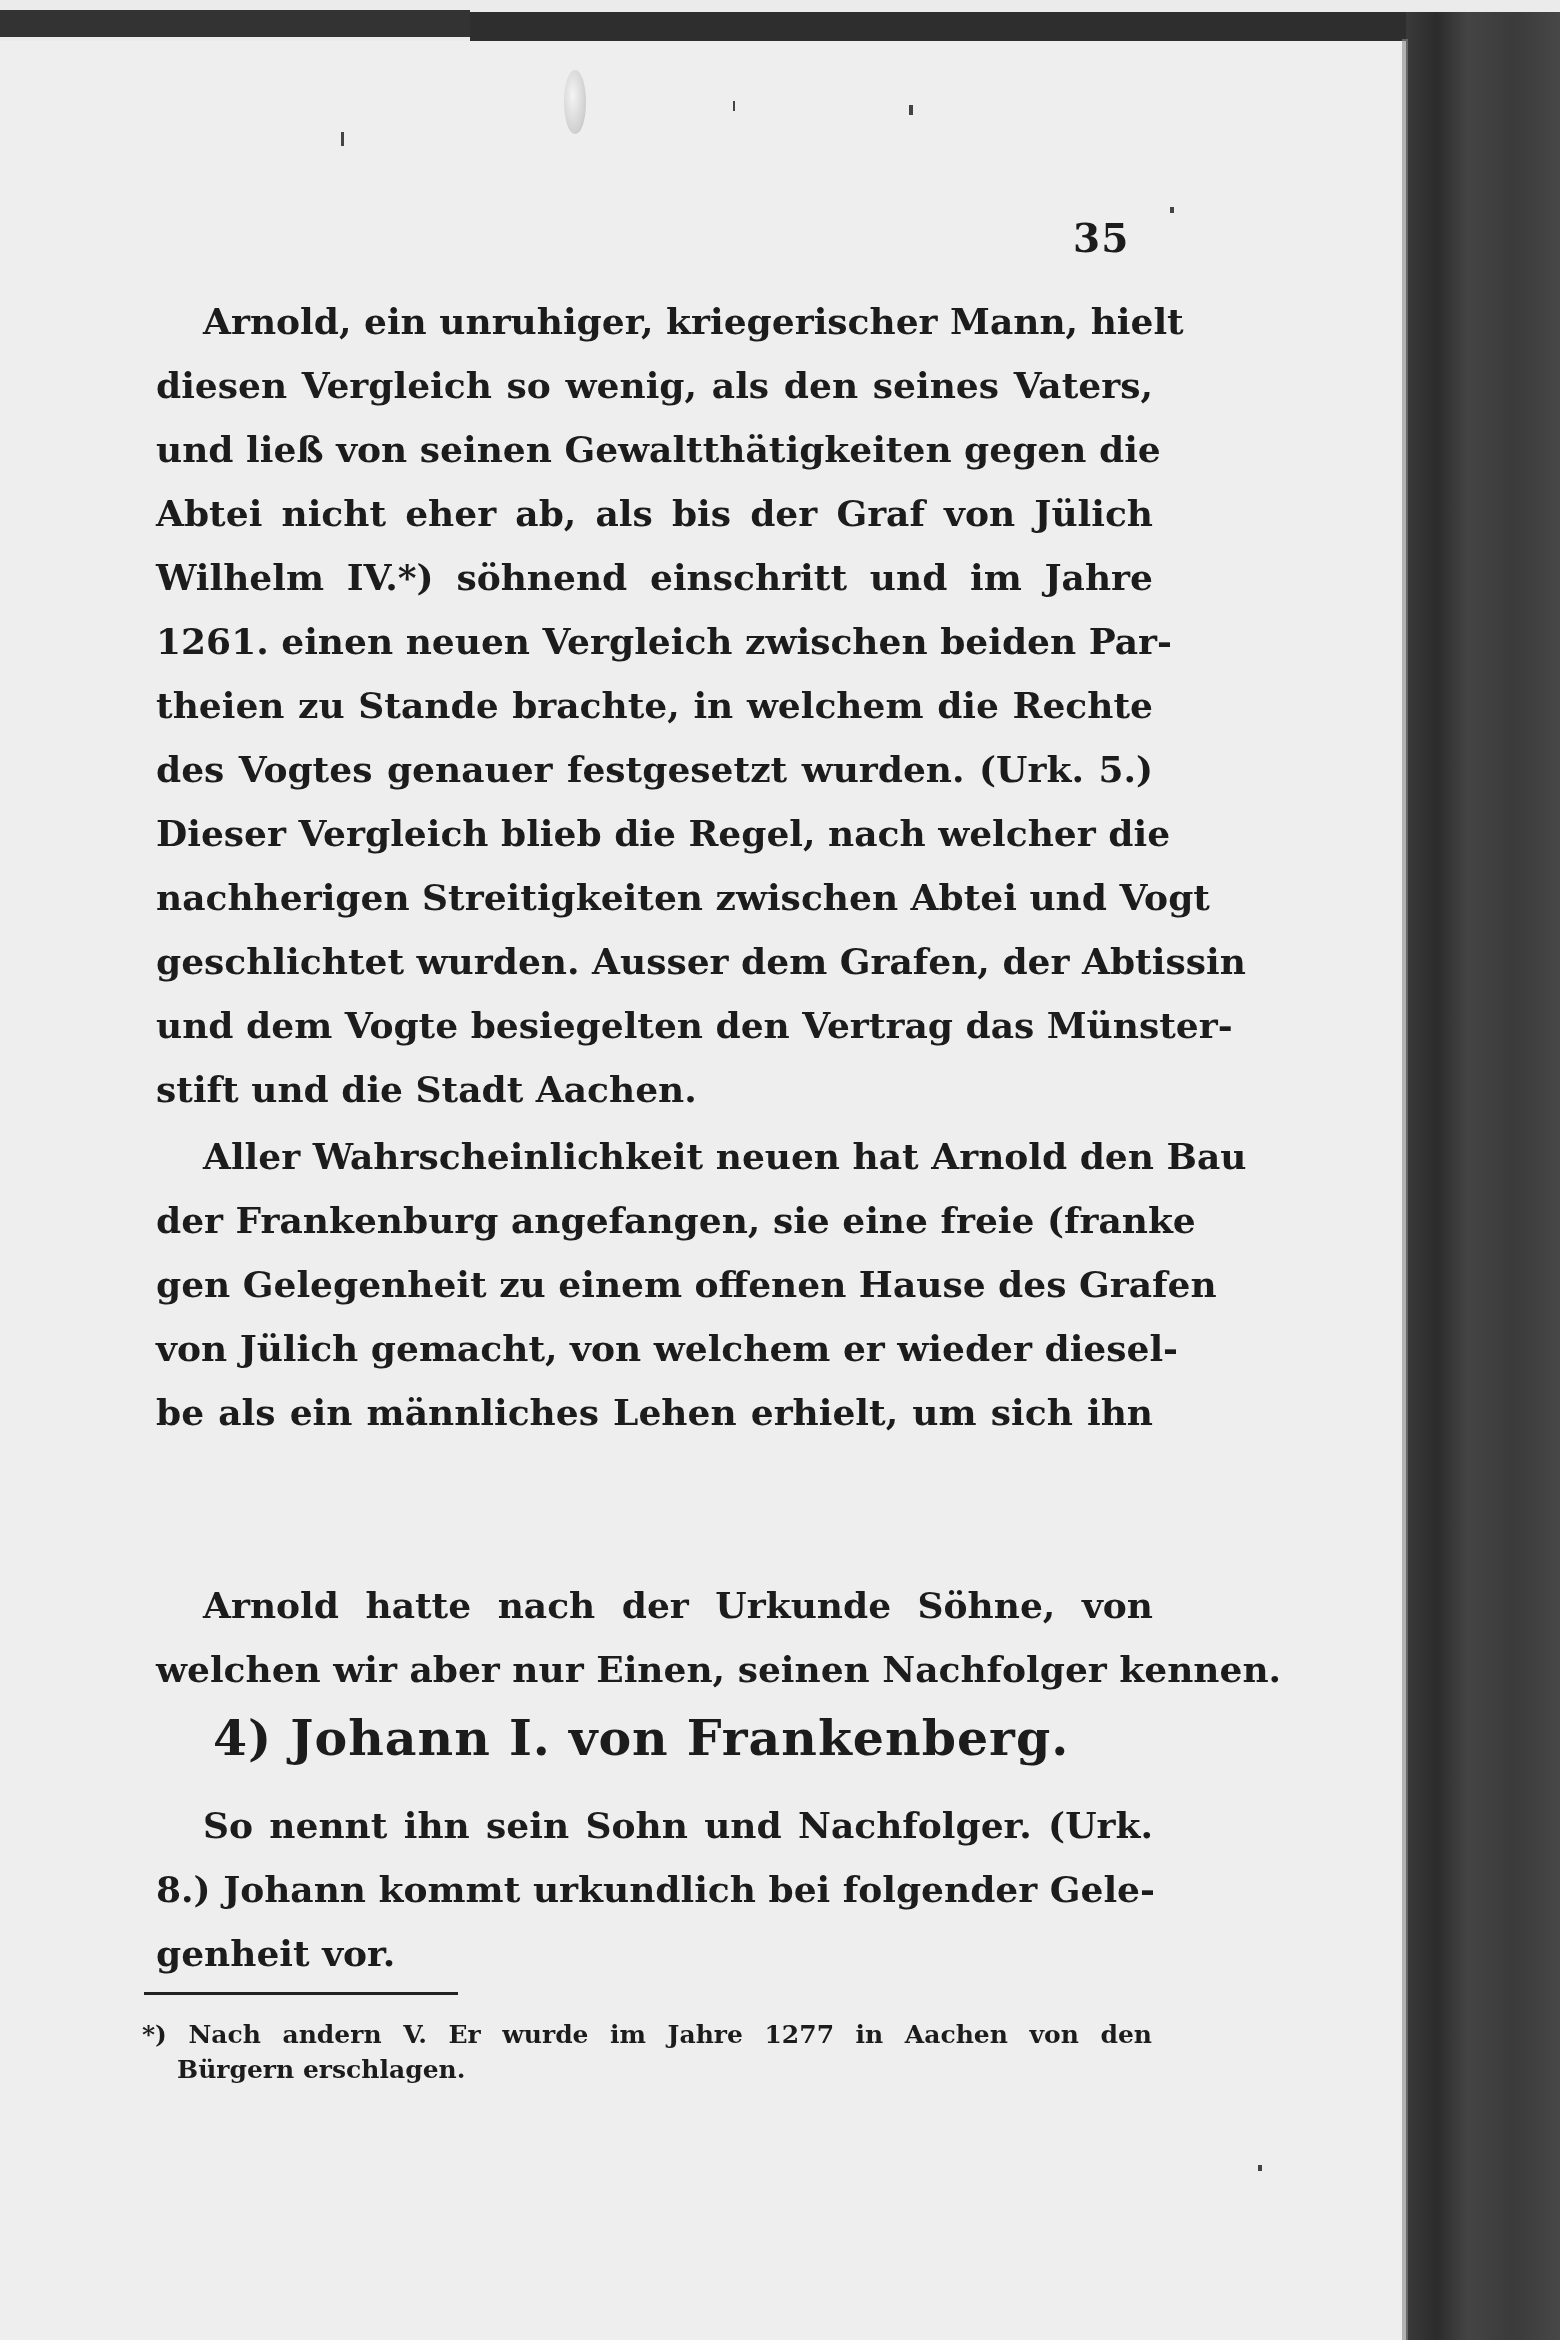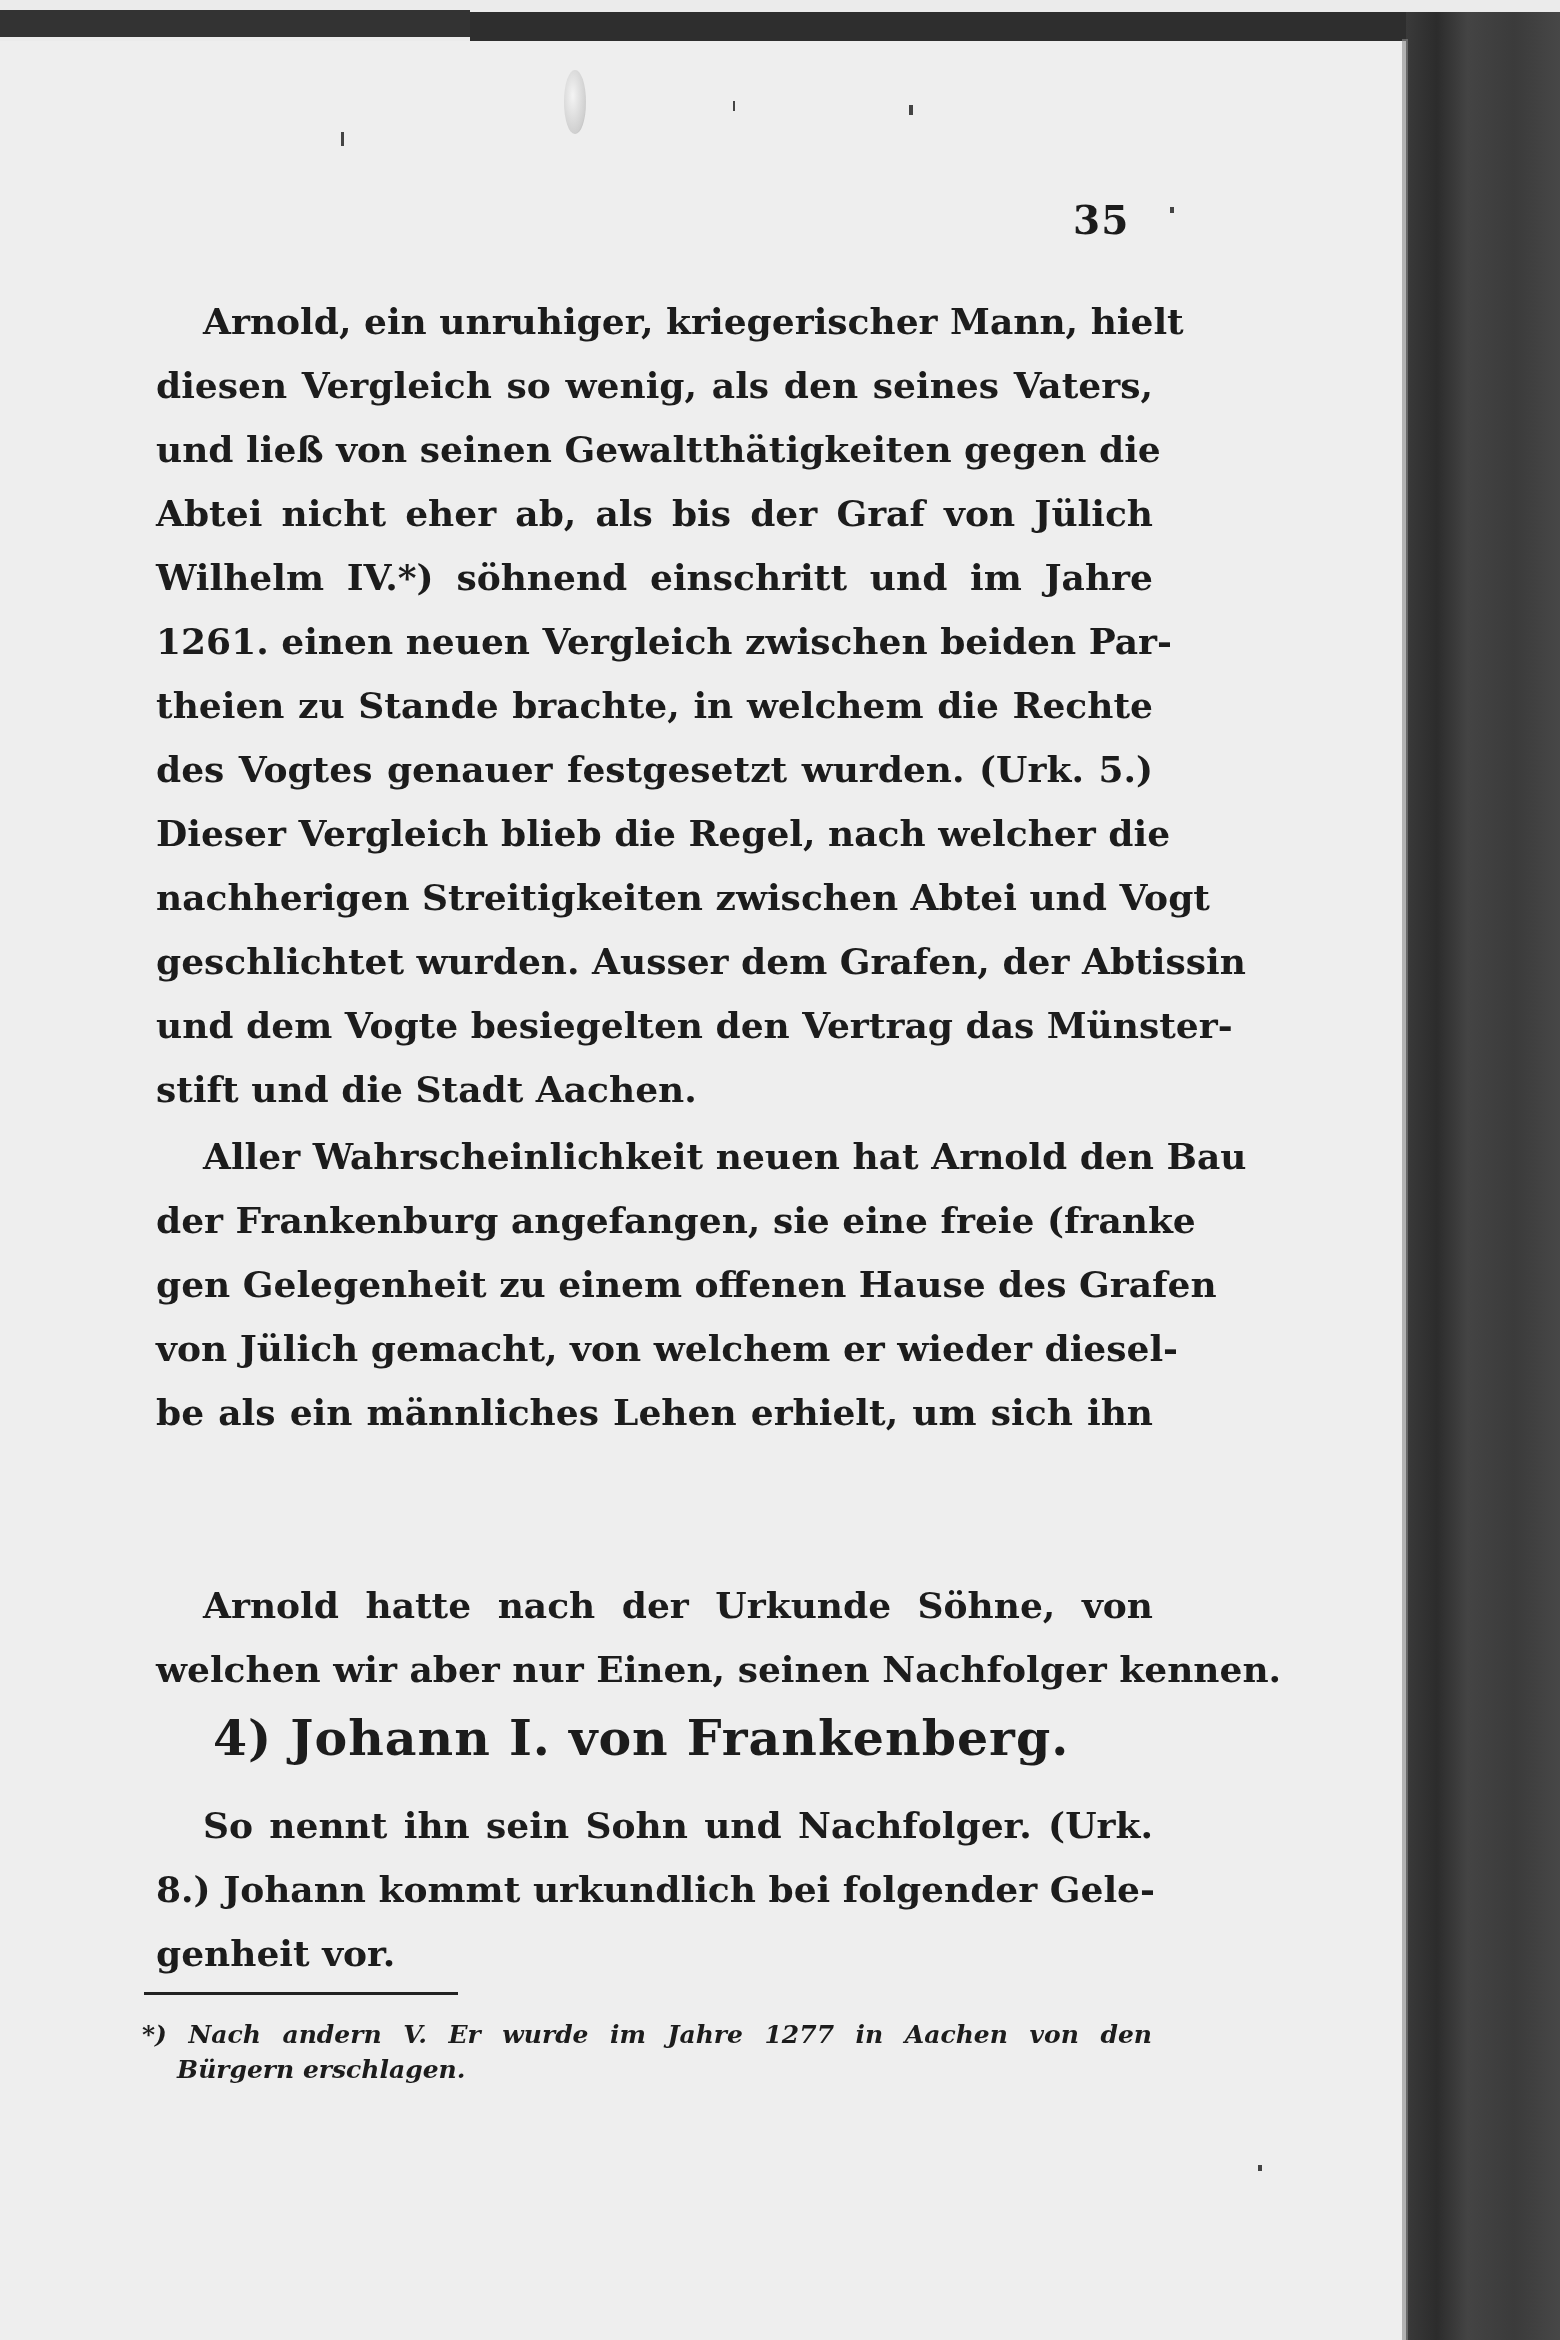--- a/index.html
+++ b/index.html
@@ -10,29 +10,29 @@
     color:#1c1c1c;
   }
   .top-band-left { position:absolute; left:0; top:9.8px; width:470px; height:27px; background:#333; }
   .top-band-right { position:absolute; left:470px; top:11.7px; width:1090px; height:29px; background:#2e2e2e; }
   .right-strip { position:absolute; left:1406px; top:11.7px; width:154px; height:2329px;
     background: linear-gradient(90deg,#3a3a3a 0%,#2c2c2c 20%,#444 40%,#3b3b3b 70%,#474747 100%); }
   .right-strip-edge { position:absolute; left:1402px; top:39px; width:5.9px; height:2302px; background:#8a8a8a; opacity:.6; }
   .page { position:absolute; left:0; top:41px; width:1404px; height:2300px; background:#eeeeee; }
   .punch-hole { position:absolute; left:564px; top:29px; width:21.5px; height:64px; border-radius:50%;
     background:radial-gradient(ellipse at 40% 40%, #f4f4f4 0%, #cfcfcf 70%, #9a9a9a 100%); }
-  .page-number { position:absolute; left:1073px; top:197px; font-size:39px; font-weight:bold; letter-spacing:1px; }
+  .page-number { position:absolute; left:1073px; top:215px; font-size:39px; font-weight:bold; letter-spacing:1px; }
   .text-block { position:absolute; left:156px; width:997px; }
   .line { height:64px; line-height:64px; font-size:36px; font-weight:bold;
     white-space:nowrap; text-align:justify; text-align-last:justify; }
   .line.last { text-align-last:left; }
   .line.indent { padding-left:47px; }
   .heading { position:absolute; left:213px; top:1709px; font-size:49px; font-weight:bold; white-space:nowrap; letter-spacing:1px; }
   .rule { position:absolute; left:144px; top:1992px; width:314px; height:2.9px; background:#222; }
-  .footnote { position:absolute; left:142px; top:2017px; width:1010px; font-size:25px; font-weight:bold;font-style:italic; }
+  .footnote { position:absolute; left:142px; top:2017px; width:1010px; font-size:25px; font-weight:bold; }
   .footnote .fline { height:35px; line-height:35px; white-space:nowrap; text-align:justify; text-align-last:justify; }
   .footnote .fline.last { text-align-last:left; padding-left:35px; }
   .speck { position:absolute; background:#444; }
 </style>
 </head>
 <body>
 
 <div class="top-band-left"></div>
 <div class="top-band-right"></div>
 

